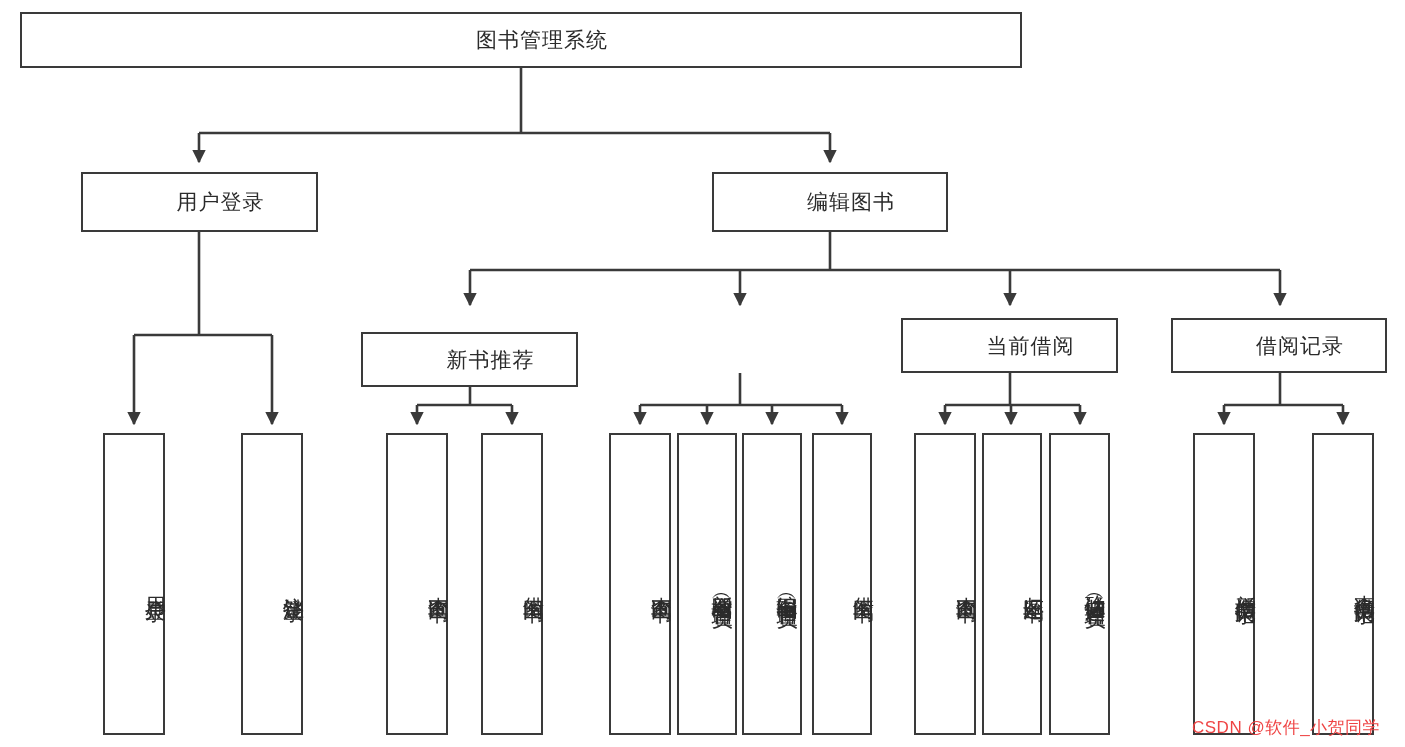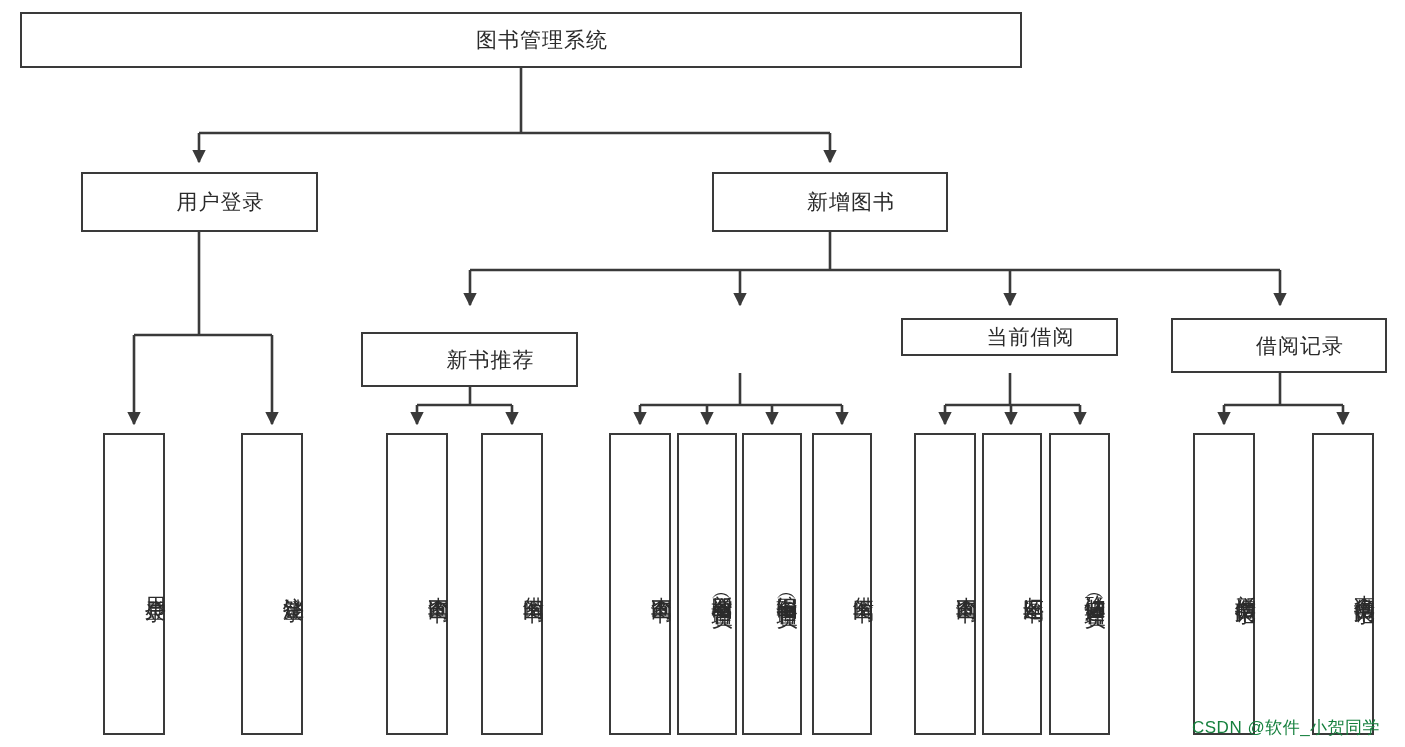--- a/index.html
+++ b/index.html
@@ -55,21 +55,21 @@
     padding-top: 6px;
     text-align: left;
   }
   .node-v.mid {
     align-items: center;
     padding-top: 0;
   }
   .watermark {
     position: absolute;
     font-size: 17px;
-    color: #15803d;
+    color: #ef4444;
     white-space: nowrap;
     z-index: 5;
     letter-spacing: 0.5px;
   }
 </style>
 </head>
 <body>
 
 <div id="canvas">
 
@@ -125,27 +125,27 @@
   </svg>
 
   <div class="node node-h" style="left:20px; top:12px; width:1002px; height:56px;">
     <span>图书管理系统</span>
   </div>
 
   <div class="node node-h" style="left:81px; top:172px; width:237px; height:60px;">
     <span>用户登录</span>
   </div>
   <div class="node node-h" style="left:712px; top:172px; width:236px; height:60px;">
-    <span>新增图书</span>
+    <span>编辑图书</span>
   </div>
 
   <div class="node node-h" style="left:361px; top:332px; width:217px; height:55px;text-align:center;">
     <span>新书推荐</span>
   </div>
-  <div class="node node-h" style="left:901px; top:318px; width:217px; height:38px;">
+  <div class="node node-h" style="left:901px; top:318px; width:217px; height:55px;">
     <span>当前借阅</span>
   </div>
   <div class="node node-h" style="left:1171px; top:318px; width:216px; height:55px;">
     <span>借阅记录</span>
   </div>
 
   <div class="node node-v mid" style="left:103px; top:433px; width:62px; height:302px;">
     <span>用户登录</span>
   </div>
   <div class="node node-v mid" style="left:241px; top:433px; width:62px; height:302px;">

